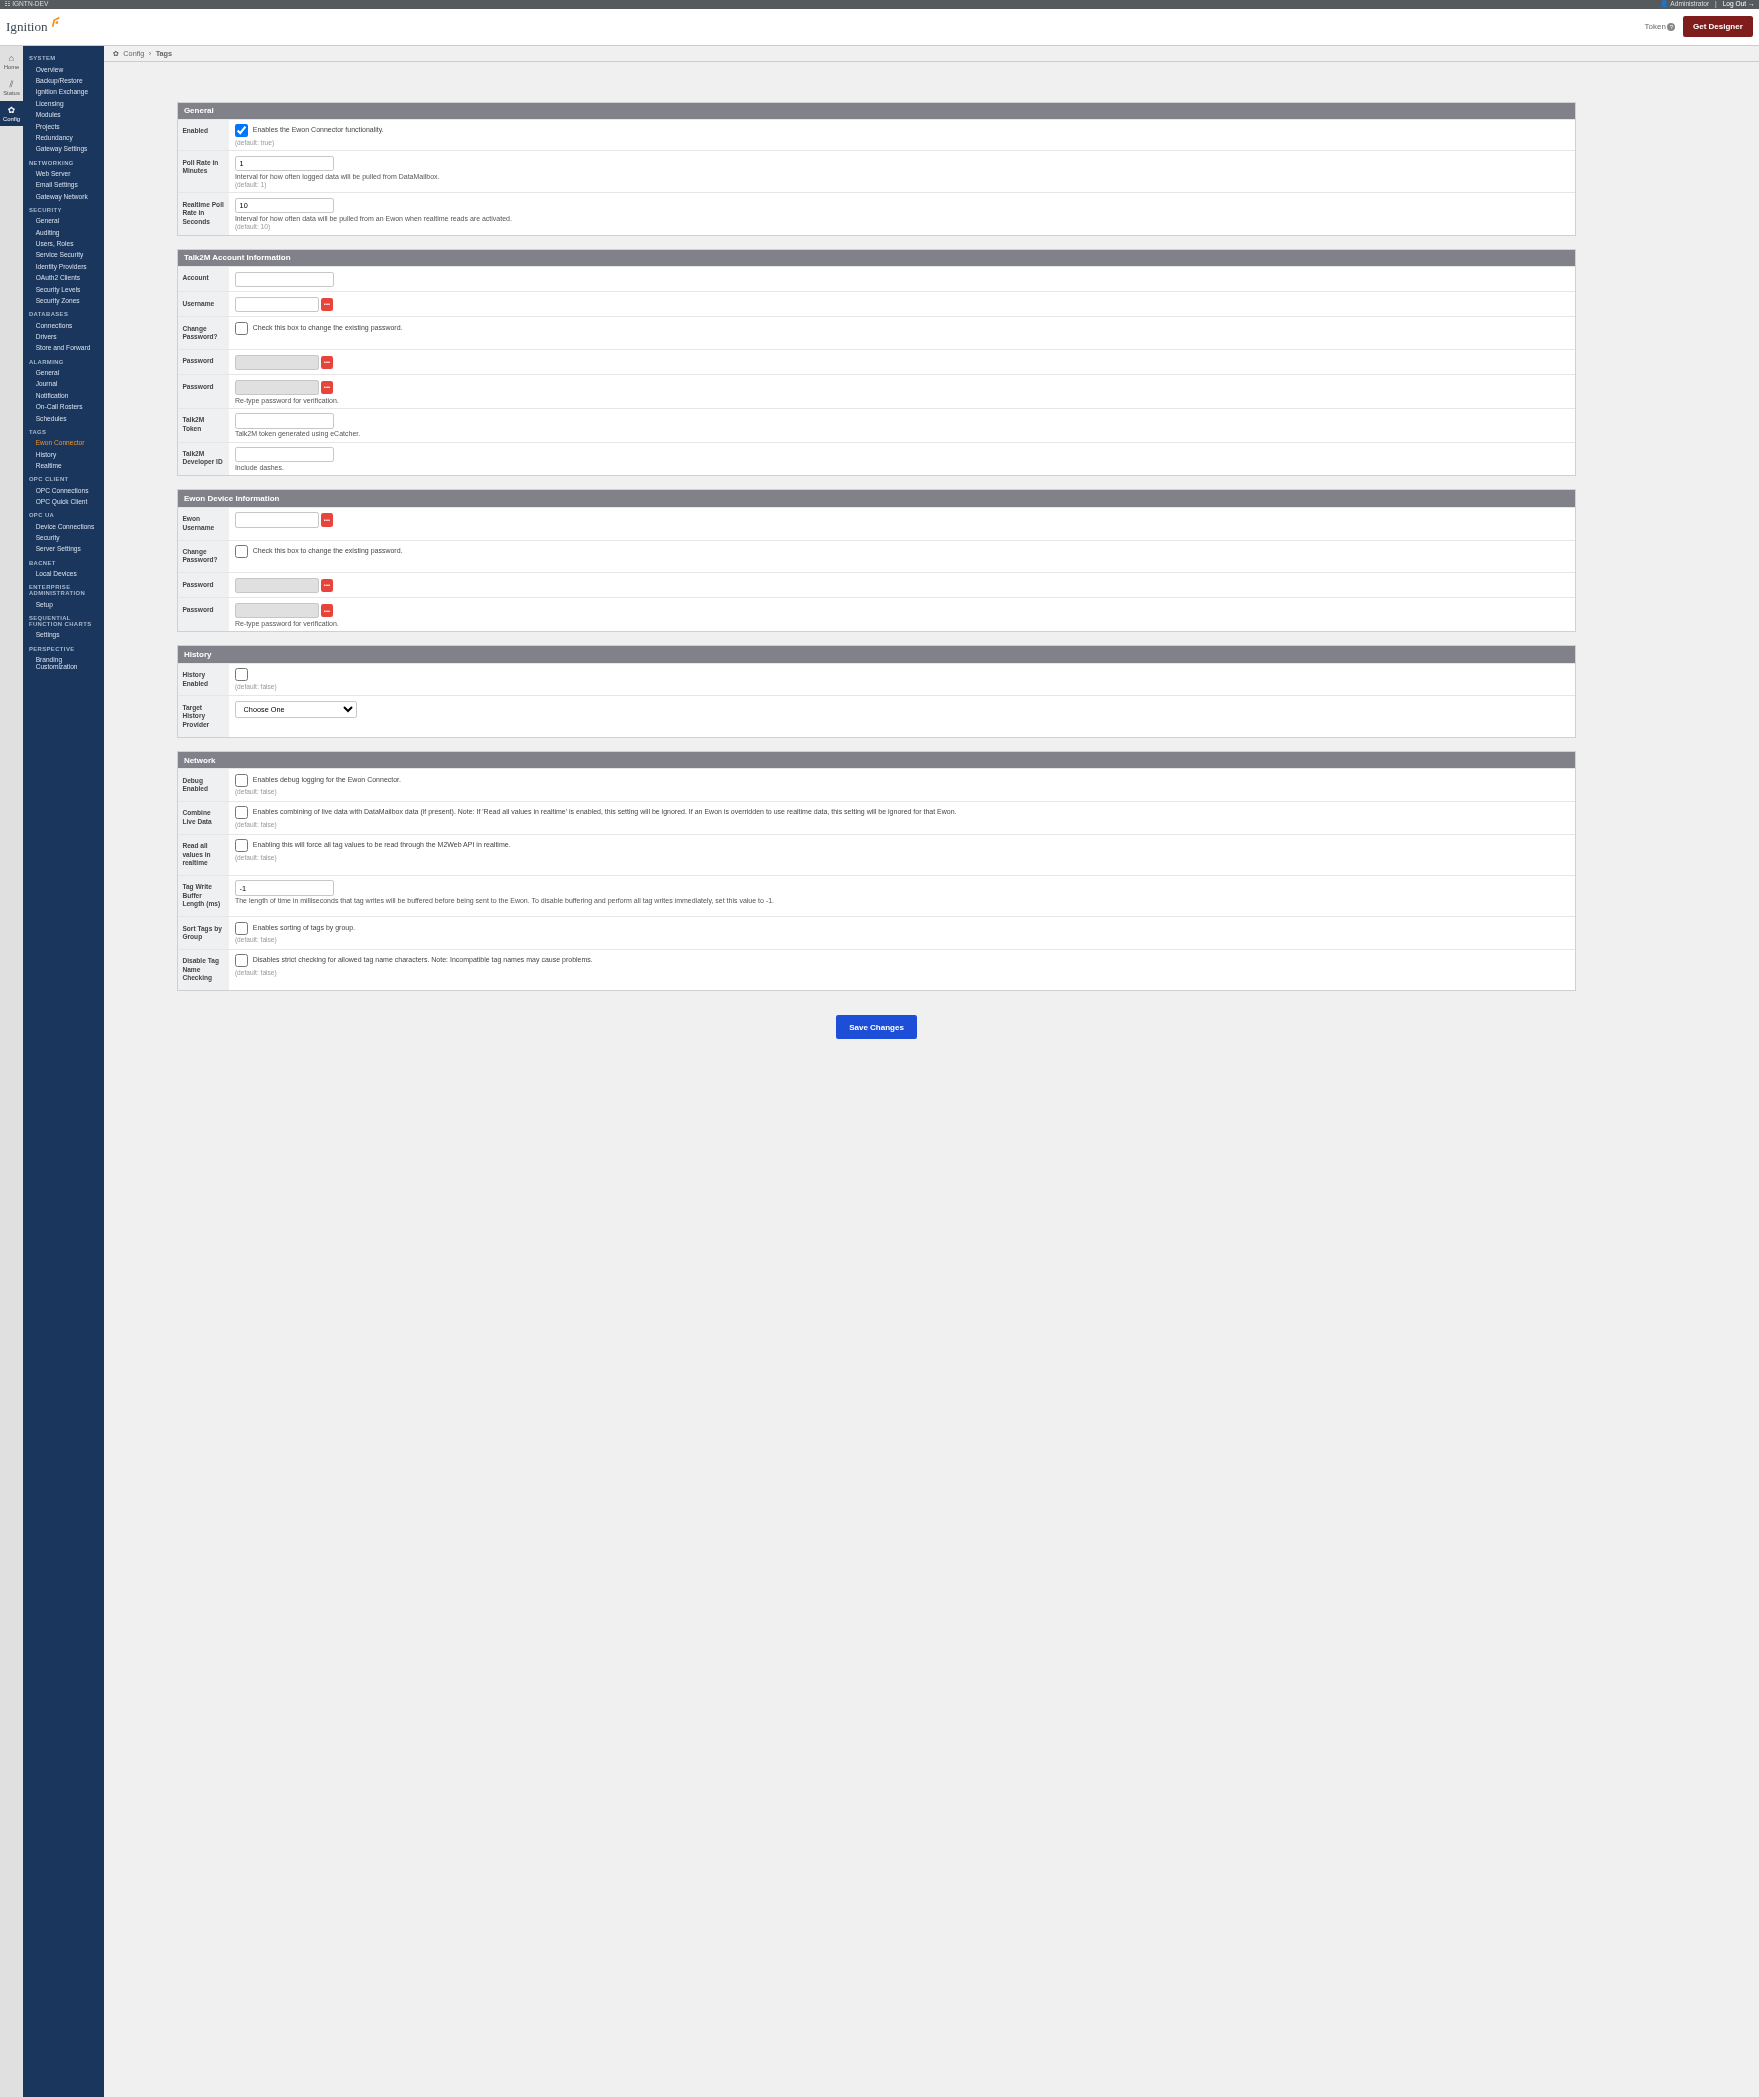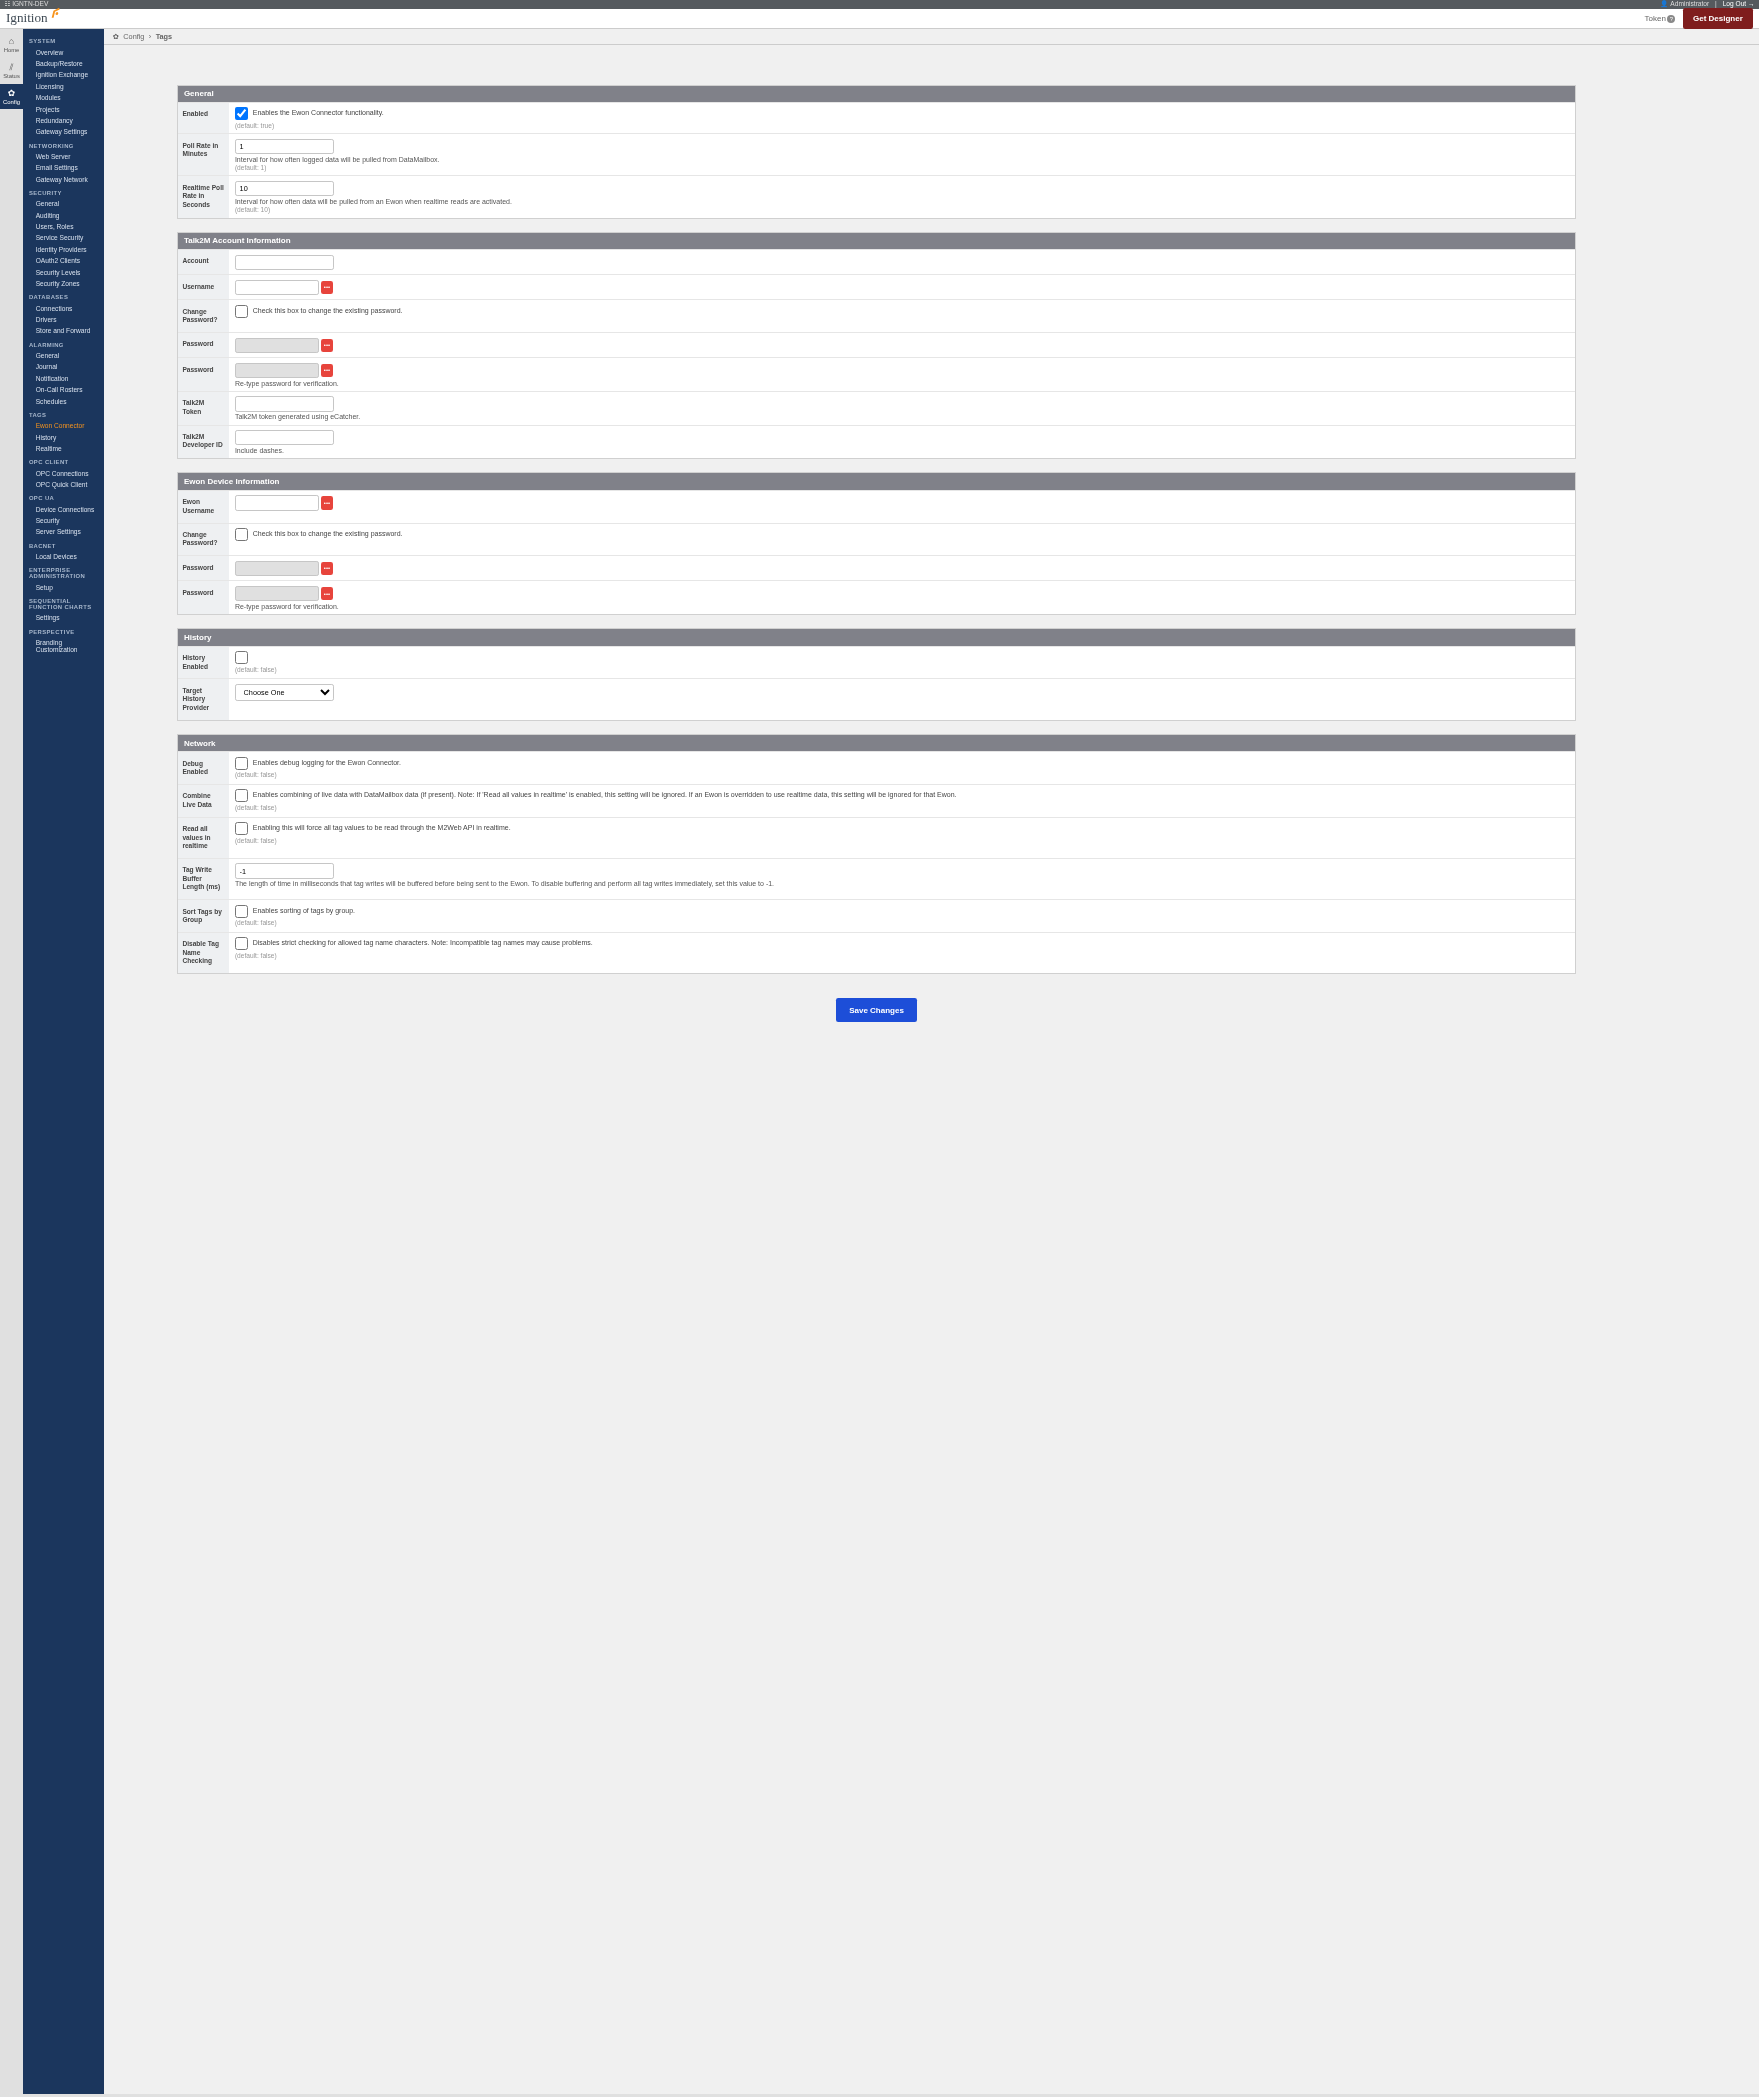--- a/index.html
+++ b/index.html
@@ -1,21 +1,21 @@
 <!DOCTYPE html>
 <html style="font-size:11.7px"><head>
 <meta charset="utf-8">
 <style>
   * { box-sizing: border-box; margin: 0; padding: 0; }
   html, body { height: 100%; }
   body { font-family: Arial, Helvetica, sans-serif; font-size: 8px; color: #333; background: #e0e0e0; }
   .trial-bar { background: #555a5e; color: #ddd; height: 8.8px; line-height: 8.8px; padding: 0 4.4px; display: flex; justify-content: space-between; font-size: 6.6px; }
   .trial-bar .right { display:flex; gap:5.9px; align-items:center; }
   .trial-bar a { color: #fff; }
-  .header { background: #fff; height: 20px; display: flex; align-items: center; justify-content: space-between; padding: 0 5.9px; border-bottom: 0.7px solid #ccc; }
+  .header { background: #fff; height: 37px; display: flex; align-items: center; justify-content: space-between; padding: 0 5.9px; border-bottom: 0.7px solid #ccc; }
   .logo { font-size: 13.2px; font-weight: 400; color: #3e4953; display:flex; align-items:center; gap:0.7px;}
   .logo .accent { color: #f7941d; font-size:20.5px; position:relative; top:-2.9px; font-style:italic; font-weight:bold; }
   .help { color: #666; font-size: 8px; margin-right: 7.3px; }
   .btn-designer { background: #7f1d1d; color: #fff; border: none; padding: 5.9px 10.3px; border-radius: 2.2px; font-weight: bold; font-size:8px; cursor:pointer; }
   .layout { display: flex; height: calc(100% - 32px); }
   .rail { width: 23px; background: #e0e0e0; display: flex; flex-direction: column; align-items:center; padding-top:2.9px;}
   .rail-item { width: 100%; text-align: center; padding: 4.4px 0; font-size: 5.9px; color: #555; cursor:pointer;}
   .rail-item.active { background: #1b365d; color: #fff; }
   .rail-item .ic { display:block; font-size:8.8px; margin-bottom:0.7px;}
   .sidebar { width: 81px; background: #1b365d; color: #c7d1e0; padding: 4.4px 0; overflow-y:auto;}
@@ -34,21 +34,21 @@
   .row-label { width: 51px; min-width:51px; background: #eef0f2; padding: 7.3px 4.4px; font-size: 6.6px; font-weight: bold; color:#444; line-height:1.3;}
   .row-body { flex:1; padding: 4.4px 5.9px; font-size: 7px; color:#444; }
   .row-body .help-txt { display:block; color:#555; margin-top:1.5px;}
   .row-body .default-txt { display:block; color:#999; font-size:6.6px; margin-top:1.5px;}
   input[type=text], input[type=password], select { border:0.7px solid #c6c6c6; border-radius:2.2px; padding:2.2px 3.7px; font-size:7.3px; width:99px; background:#fff;}
   input[type=checkbox]{ vertical-align:middle; margin-right:2.9px;}
   .pw-wrap { display:flex; gap:2.2px; align-items:center;}
   .pw-wrap input[type=password]{ width:84px;}
   .pw-btn { background:#e7443c; color:#fff; border:none; border-radius:2.2px; width:11.7px; height:13.2px; font-size:5.9px; cursor:pointer; display:flex; align-items:center; justify-content:center;}
   .pw-wrap input[disabled]{ background:#e0e0e0;}
-  select { width:99px; background:#fff;}
+  select { width:122px; background:#fff;}
   .save-wrap { text-align:center; padding: 11px 0;}
   .btn-save { background:#1d4ed8; color:#fff; border:none; padding:7.3px 13.2px; border-radius:2.2px; font-weight:bold; font-size:8px; cursor:pointer;}
   .hdr-right{display:flex;align-items:center;}
   .help-circ{display:inline-block;width:8px;height:8px;border-radius:50%;background:#888;color:#fff;font-size:5.9px;text-align:center;line-height:8px;margin-left:1.5px;}
 </style>
 </head>
 <body>
 
 <div class="trial-bar">
   <span>☷ IGNTN-DEV</span>

